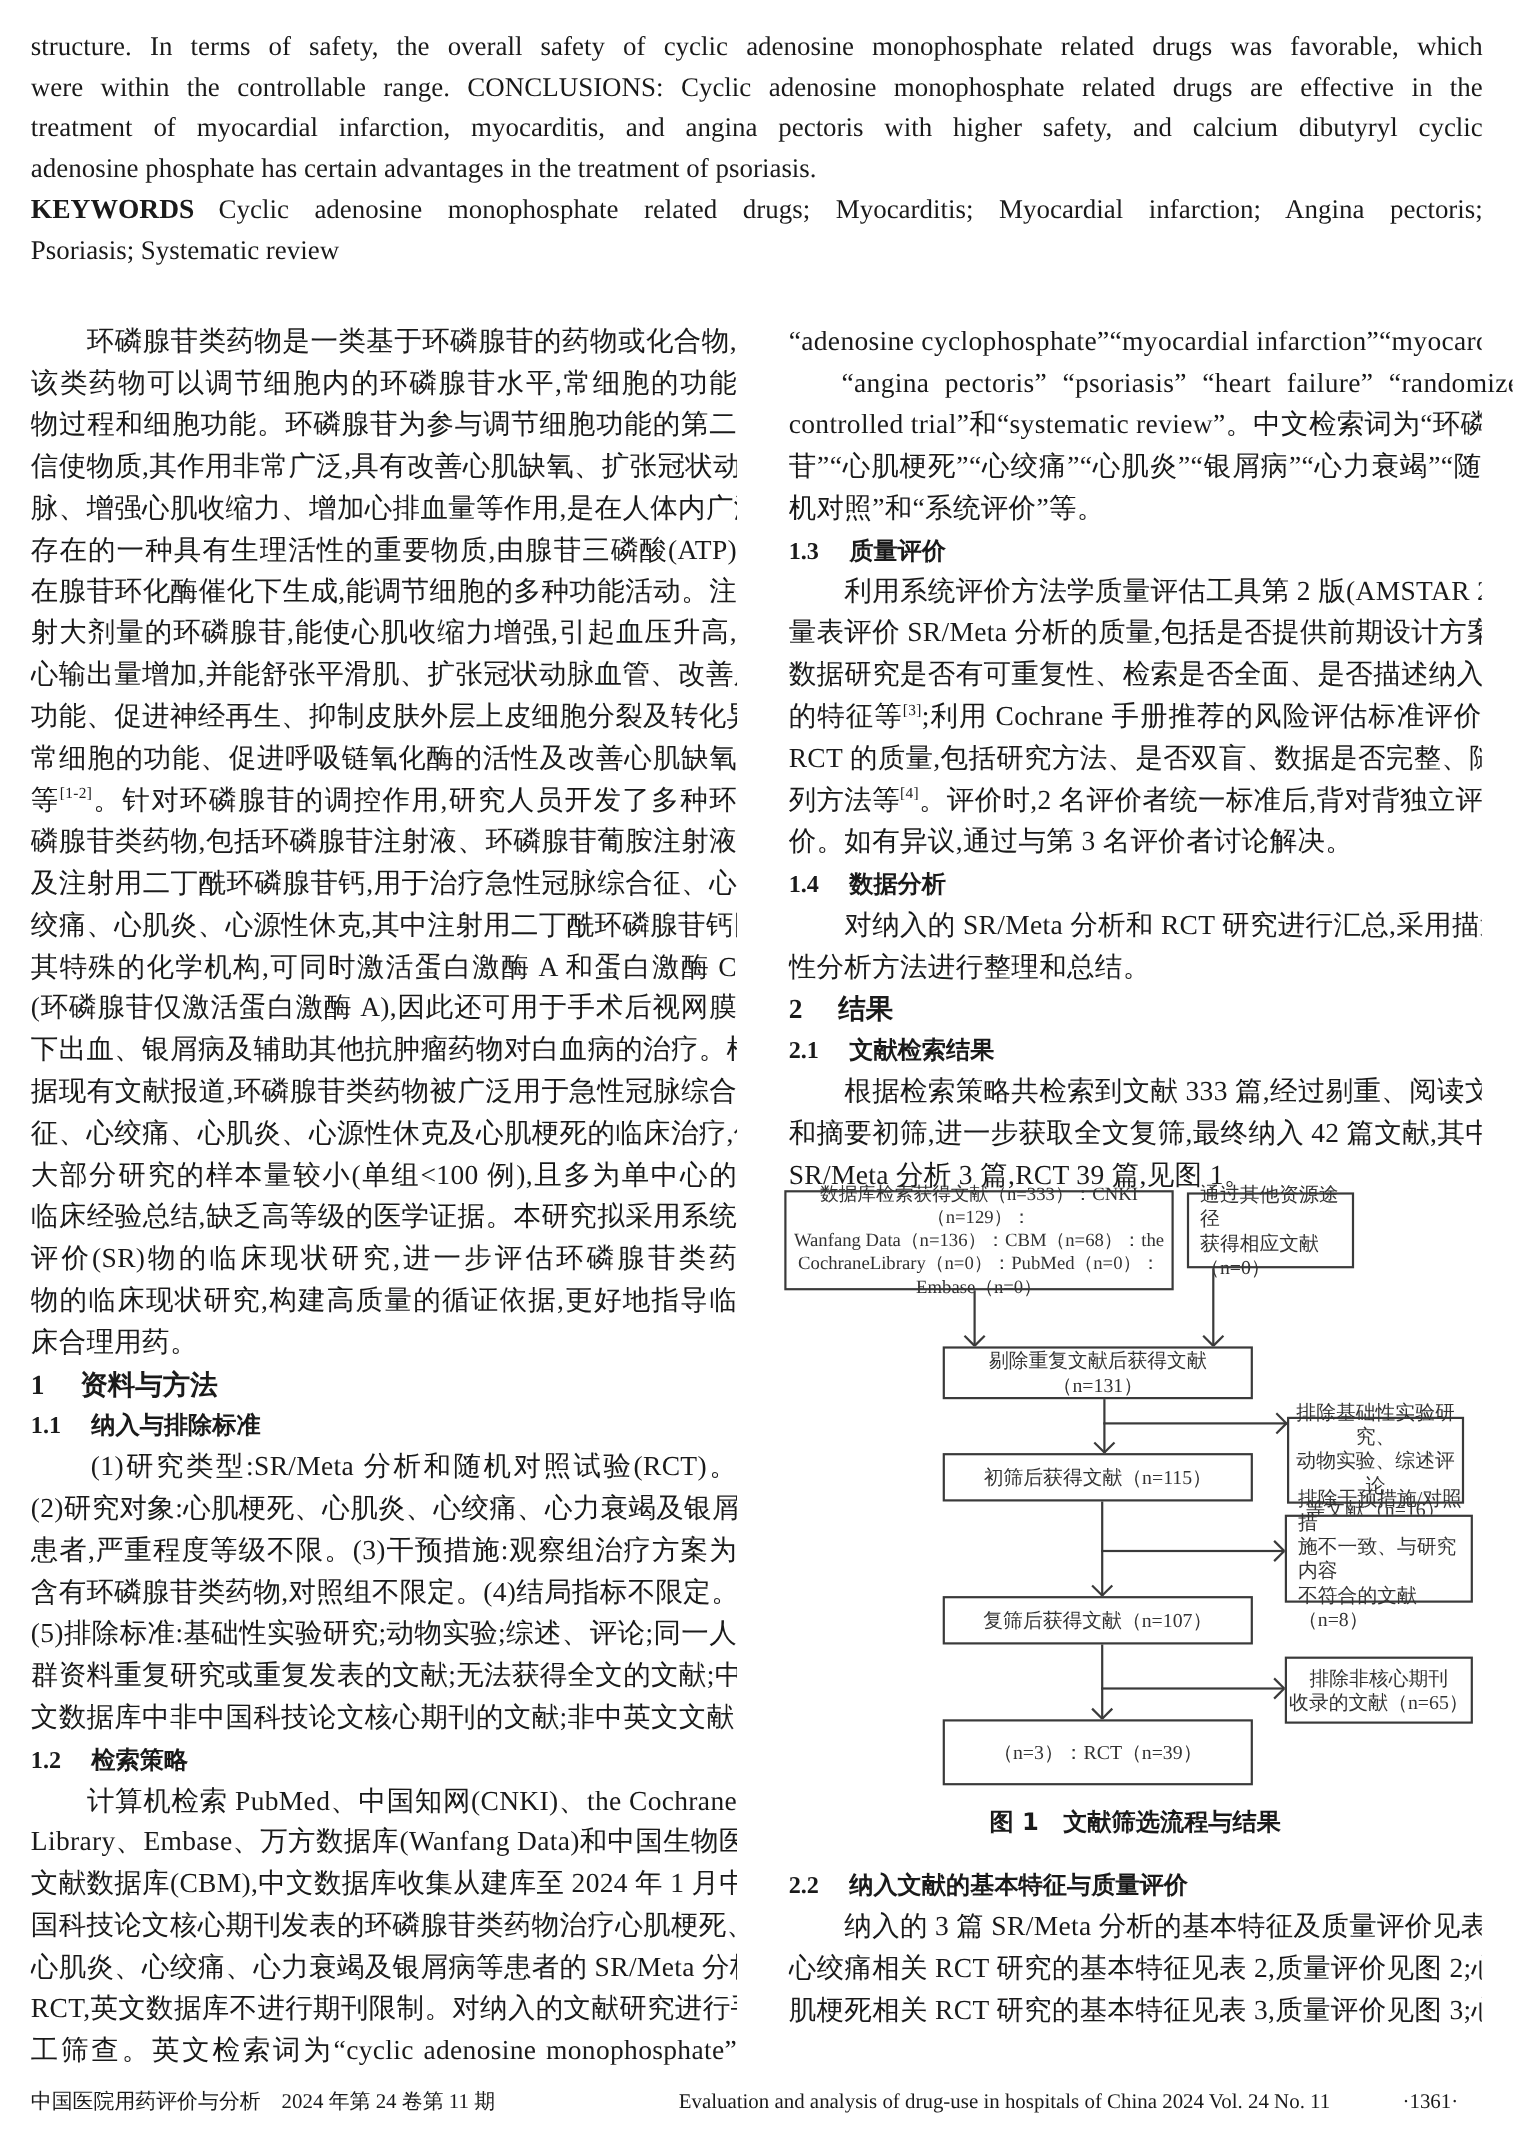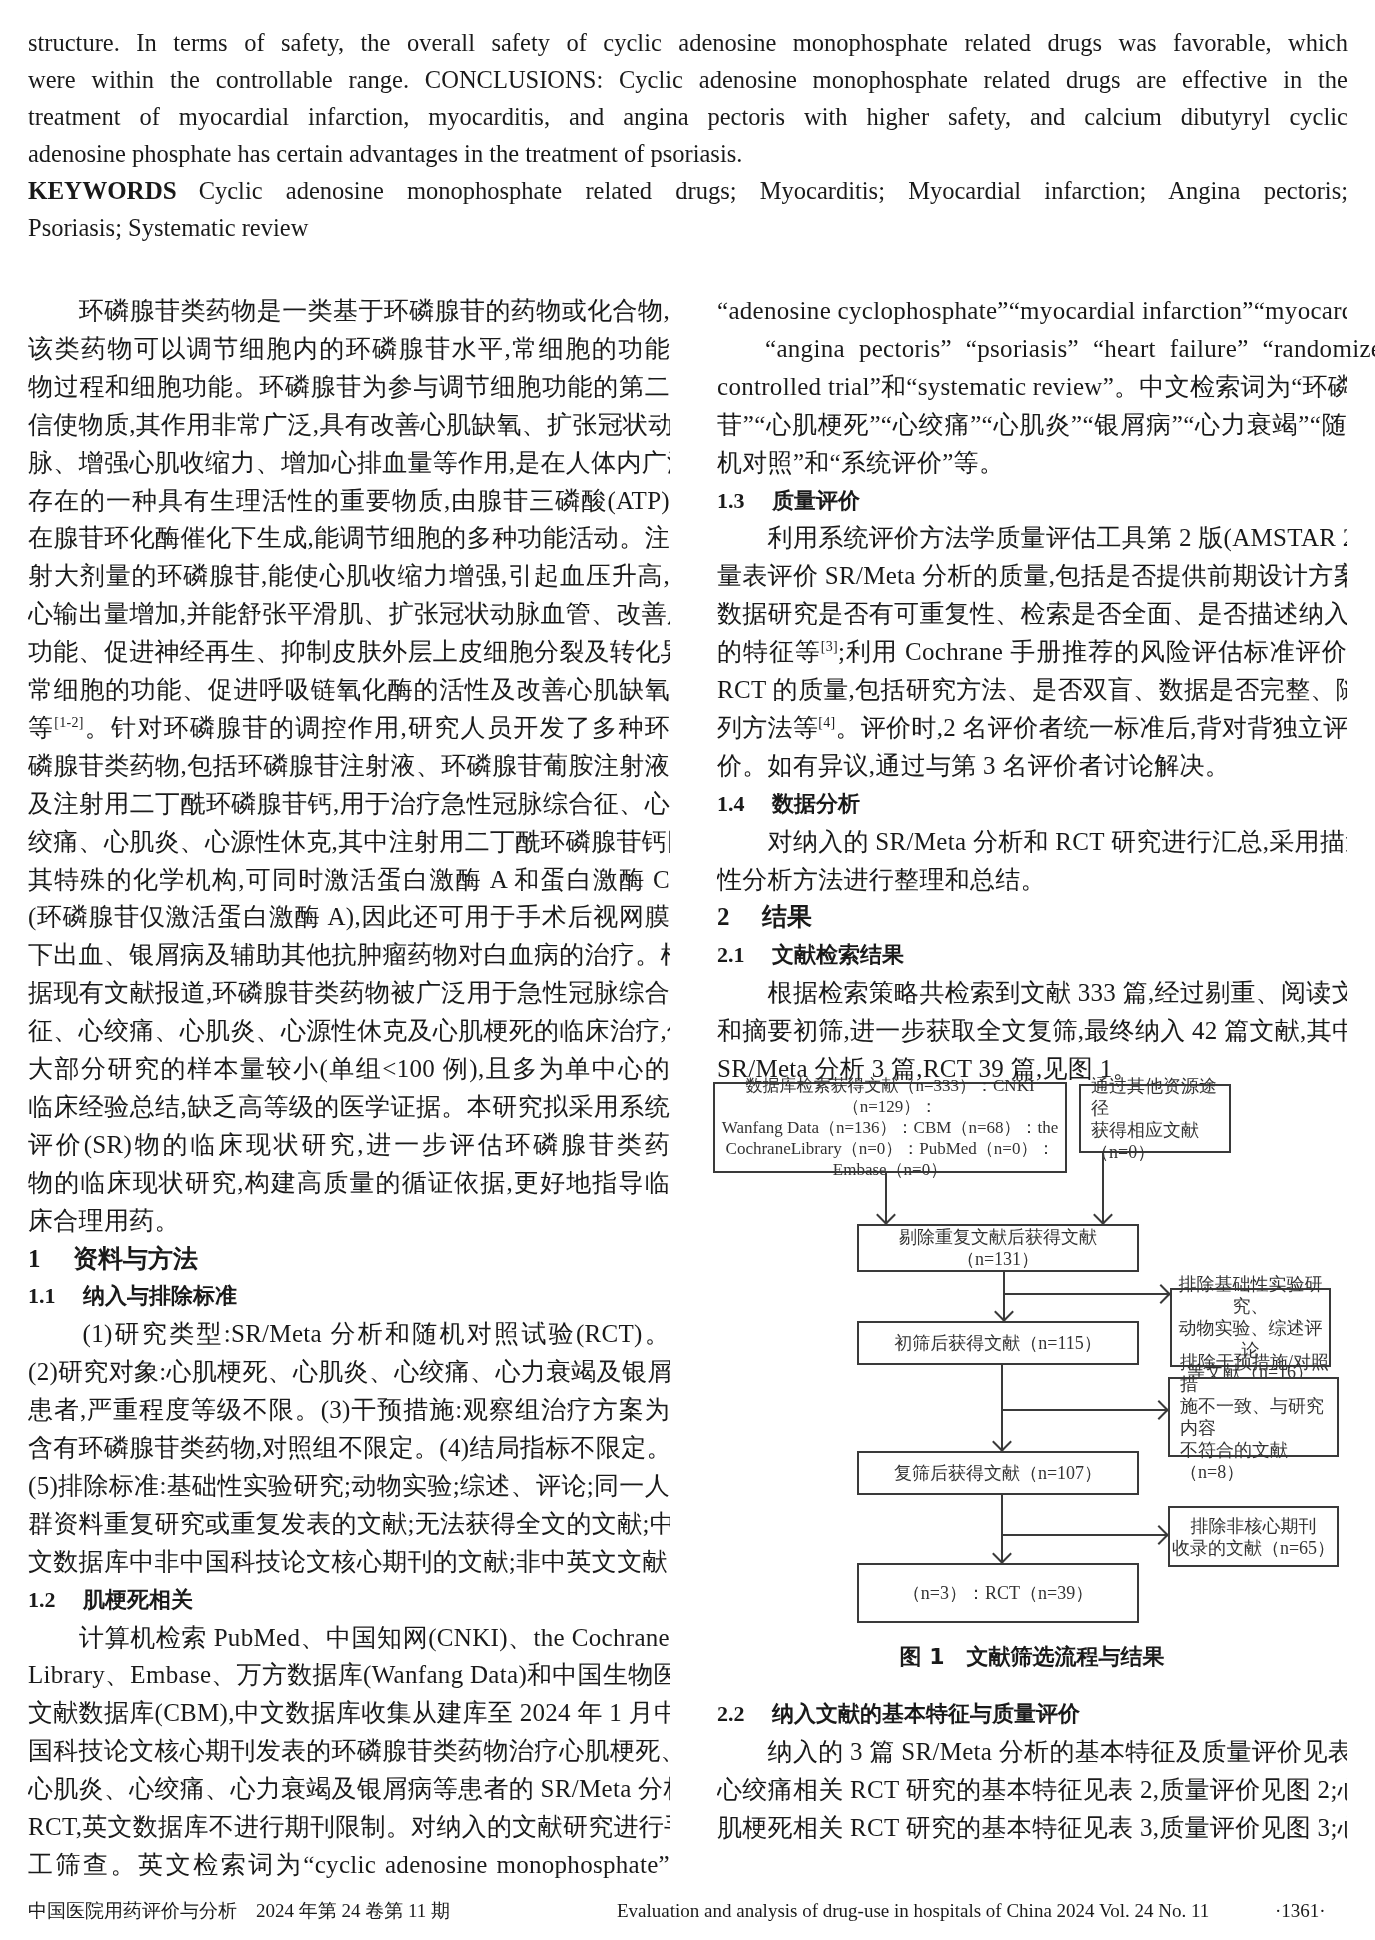--- a/index.html
+++ b/index.html
@@ -73,21 +73,21 @@
     <div class="line zh last" style="left: 28px; top: 1201.6px; width: 642px;">床合理用药。</div>
     <div class="line h1" style="left: 28px; top: 1239.5px; width: 642px;"><span class="num1">1</span><span>资料与方法</span></div>
     <div class="line h2" style="left: 28px; top: 1277.4px; width: 642px;"><span class="num">1.1</span><span>纳入与排除标准</span></div>
     <div class="line zh" style="left: 28px; top: 1315.3px; width: 642px;">　　(1)研究类型:SR/Meta 分析和随机对照试验(RCT)。</div>
     <div class="line zh" style="left: 28px; top: 1353.2px; width: 642px;">(2)研究对象:心肌梗死、心肌炎、心绞痛、心力衰竭及银屑病</div>
     <div class="line zh" style="left: 28px; top: 1391.1px; width: 642px;">患者,严重程度等级不限。(3)干预措施:观察组治疗方案为</div>
     <div class="line zh" style="left: 28px; top: 1429px; width: 642px;">含有环磷腺苷类药物,对照组不限定。(4)结局指标不限定。</div>
     <div class="line zh" style="left: 28px; top: 1466.9px; width: 642px;">(5)排除标准:基础性实验研究;动物实验;综述、评论;同一人</div>
     <div class="line zh" style="left: 28px; top: 1504.8px; width: 642px;">群资料重复研究或重复发表的文献;无法获得全文的文献;中</div>
     <div class="line zh" style="left: 28px; top: 1542.7px; width: 642px;">文数据库中非中国科技论文核心期刊的文献;非中英文文献。</div>
-    <div class="line h2" style="left: 28px; top: 1580.6px; width: 642px;"><span class="num">1.2</span><span>肌梗死相关</span></div>
+    <div class="line h2" style="left: 28px; top: 1580.6px; width: 642px;"><span class="num">1.2</span><span>检索策略</span></div>
     <div class="line zh" style="left: 28px; top: 1618.5px; width: 642px;">　　计算机检索 PubMed、中国知网(CNKI)、the Cochrane</div>
     <div class="line zh" style="left: 28px; top: 1656.4px; width: 642px;">Library、Embase、万方数据库(Wanfang Data)和中国生物医学</div>
     <div class="line zh" style="left: 28px; top: 1694.3px; width: 642px;">文献数据库(CBM),中文数据库收集从建库至 2024 年 1 月中</div>
     <div class="line zh" style="left: 28px; top: 1732.2px; width: 642px;">国科技论文核心期刊发表的环磷腺苷类药物治疗心肌梗死、</div>
     <div class="line zh" style="left: 28px; top: 1770.1px; width: 642px;">心肌炎、心绞痛、心力衰竭及银屑病等患者的 SR/Meta 分析或</div>
     <div class="line zh" style="left: 28px; top: 1808px; width: 642px;">RCT,英文数据库不进行期刊限制。对纳入的文献研究进行手</div>
     <div class="line zh" style="left: 28px; top: 1845.9px; width: 642px;">工筛查。英文检索词为“cyclic adenosine monophosphate”</div>
   </div>
 
 <div id="right-col">

